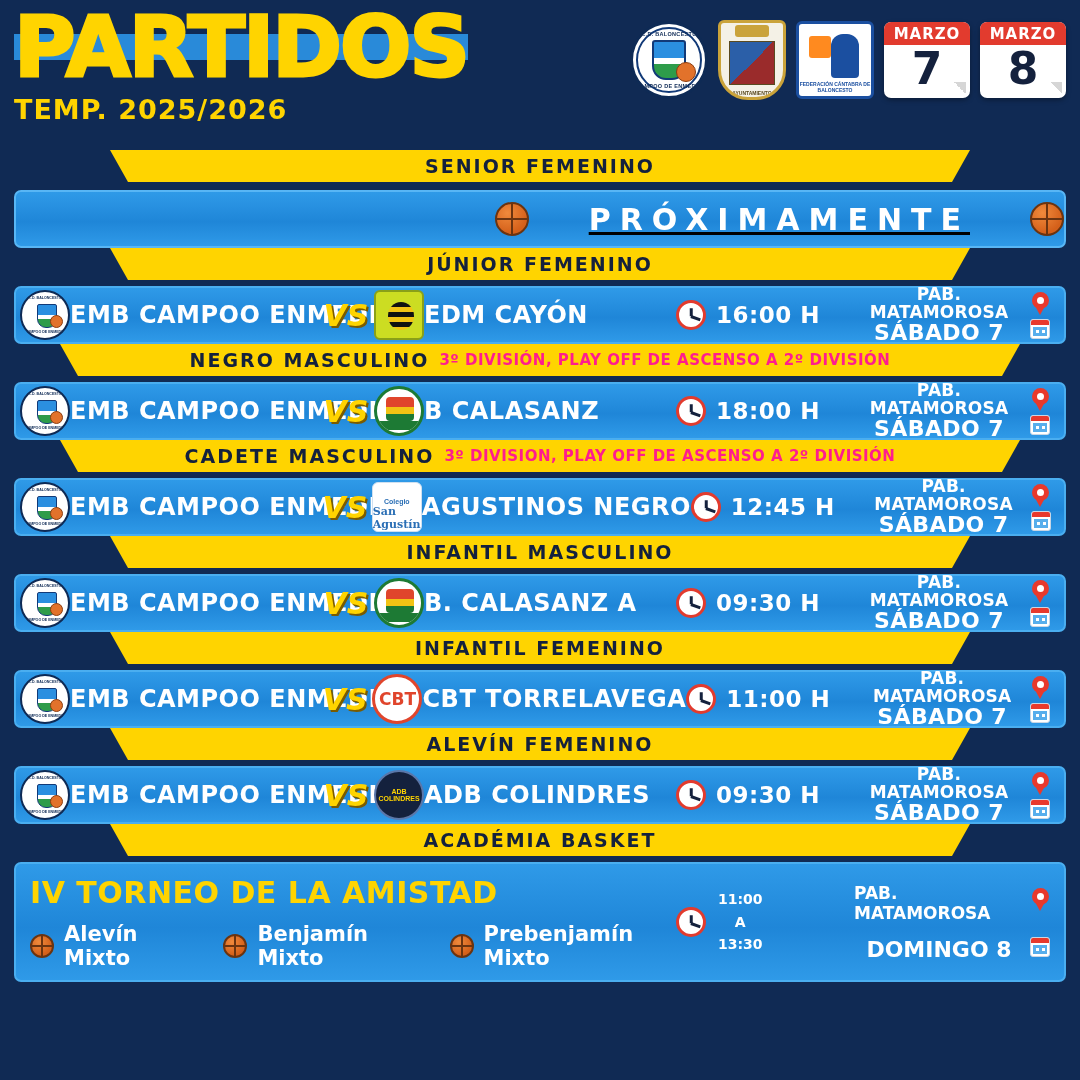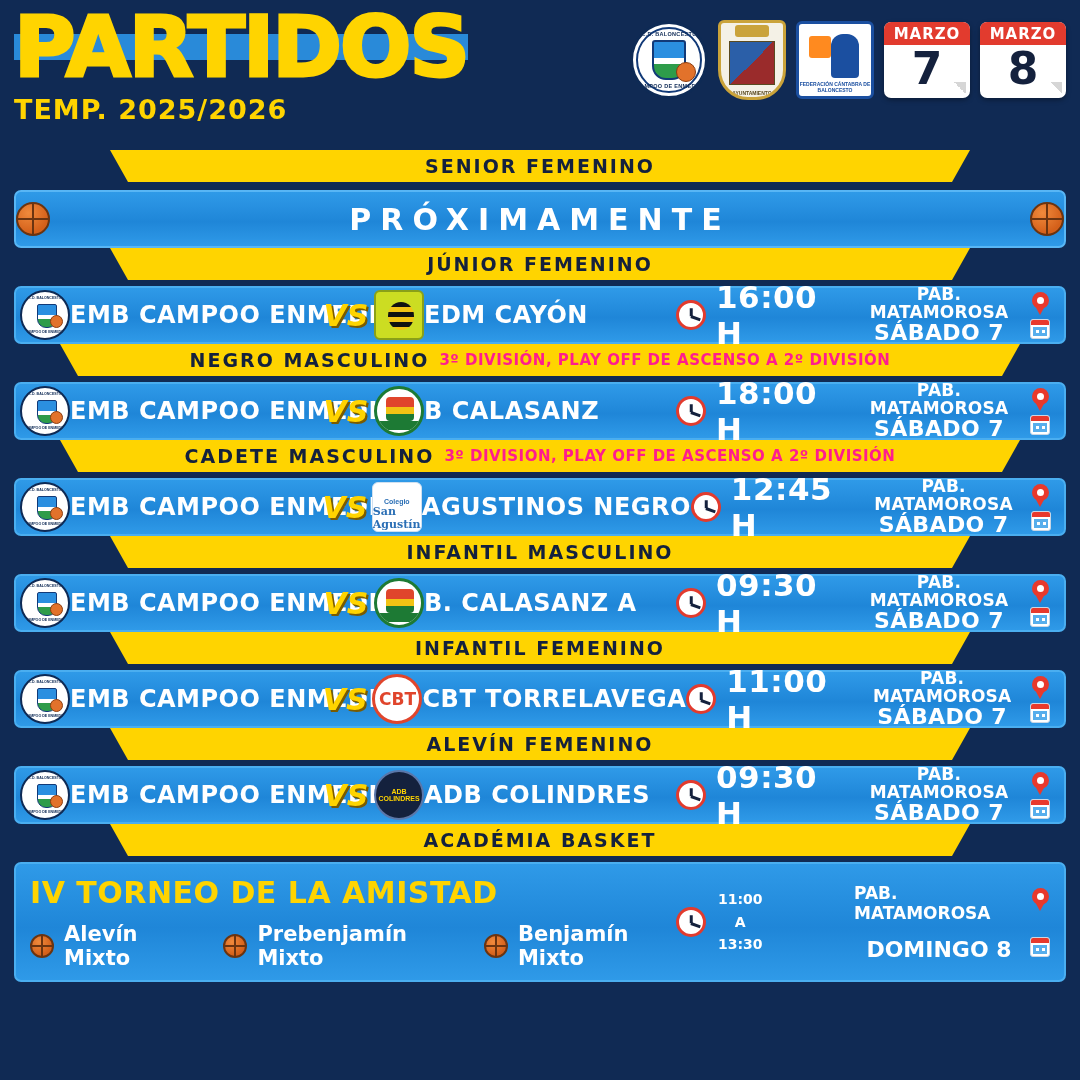--- a/index.html
+++ b/index.html
@@ -202,22 +202,23 @@
     white-space: nowrap;
   }
 
   
   .soon {
     margin: 8px 14px 0;
     height: 58px;
     border-radius: 7px;
     background: linear-gradient(180deg, #2f9ae8 0%, #1f86d8 55%, #2f9ae8 100%);
     border: 2px solid #58b6f5;
-    display: flex; align-items: center; justify-content: space-between;
+    display: flex; align-items: center; justify-content: flex-end;
     gap: 60px;
+    text-decoration: underline;
   }
   .soon .label {
     color: #ffffff;
     font-family: "DejaVu Sans", sans-serif;
     font-weight: bold;
     font-size: 30px;
     letter-spacing: 9px;
   }
 
   
@@ -265,21 +266,21 @@
     white-space: nowrap;
   }
   .time-wrap {
     display: flex; align-items: center; gap: 10px;
     width: 178px;
     justify-content: flex-start;
   }
   .time-txt {
     font-family: "DejaVu Sans", sans-serif;
     font-weight: bold;
-    font-size: 31px;
+    font-size: 23px;
     letter-spacing: 0.5px;
   }
   .place {
     width: 170px;
     text-align: center;
     line-height: 1.08;
   }
   .place .ven {
     font-family: "DejaVu Sans", sans-serif;
     font-weight: bold;
@@ -797,25 +798,25 @@
   <div class="tourney">
     <div class="left">
       <div class="t-title">IV TORNEO DE LA AMISTAD</div>
       <div class="cats">
         <div class="cat">
           <span class="bball sm"></span>
           <span>Alevín Mixto</span>
         </div>
         <div class="cat">
           <span class="bball sm"></span>
-          <span>Prebenjamín Mixto</span>
+          <span>Benjamín Mixto</span>
         </div>
         <div class="cat">
           <span class="bball sm"></span>
-          <span>Benjamín Mixto</span>
+          <span>Prebenjamín Mixto</span>
         </div>
       </div>
     </div>
     <div class="mid">
       <span class="clock"></span>
       <span class="hours">
         <span>11:00</span>
         <span>A</span>
         <span>13:30</span>
       </span>

